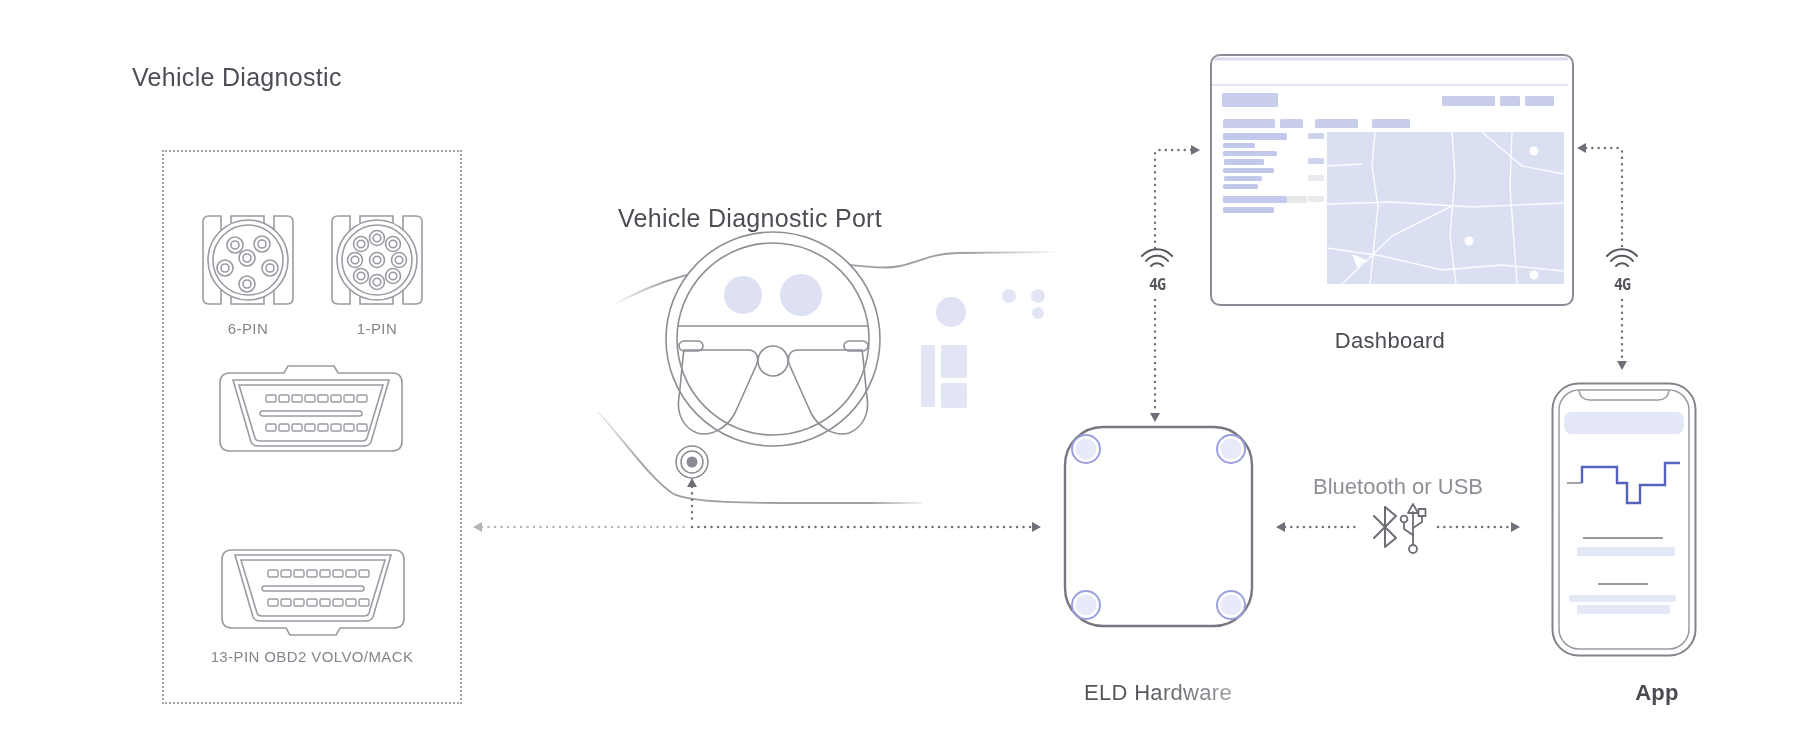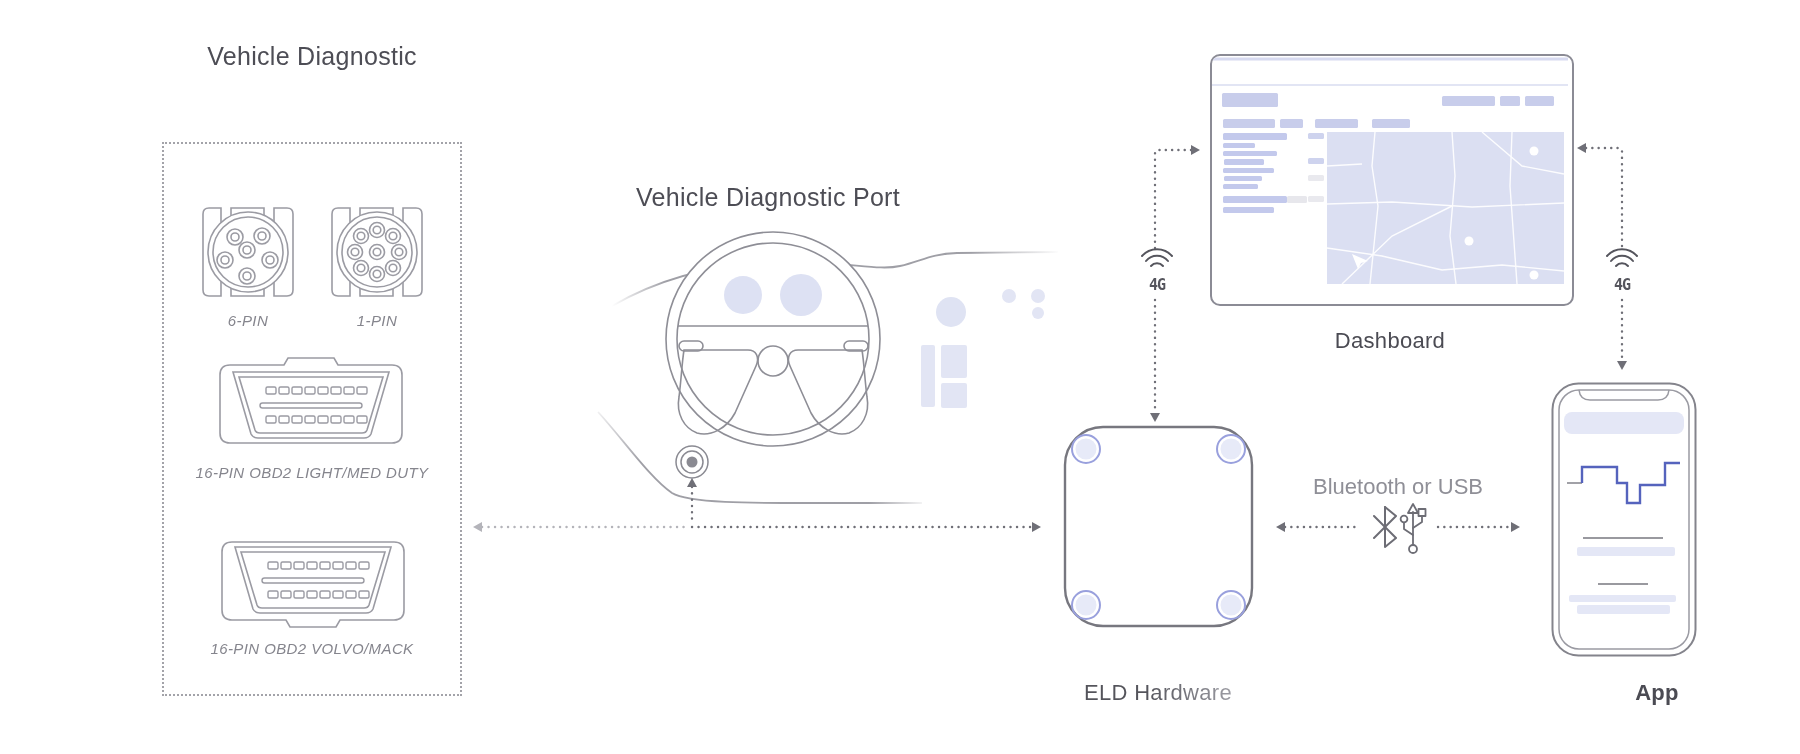--- a/index.html
+++ b/index.html
@@ -1,23 +1,23 @@
 <!DOCTYPE html>
 <html><head>
 <meta charset="utf-8">
 <style>
   html,body{margin:0;padding:0;background:#fff;}
   body{width:1800px;height:754px;position:relative;overflow:hidden;
        font-family:"Liberation Sans", sans-serif;}
   .abs{position:absolute;}
-  .title{color:#4d4d55;font-size:25px;font-weight:400;letter-spacing:.3px;text-align:center;}
+  .title{color:#4d4d55;font-size:25px;font-weight:400;letter-spacing:.3px;text-align:left;margin-top:21px;}
   .small-label{color:#85858d;font-size:15px;font-weight:400;letter-spacing:.4px;text-align:center;white-space:nowrap;}
   .big-label{color:#4b4b53;font-size:22px;font-weight:400;letter-spacing:.3px;text-align:center;}
   #port-types-title{left:132px;top:38px;width:360px;line-height:36px;font-size:25px;}
-  #port-types-box{left:162px;top:142px;width:296px;height:550px;border:2px dotted #a3a3a9;font-style:italic;}
+  #port-types-box{left:162px;top:150px;width:296px;height:550px;border:2px dotted #a3a3a9;}
   #vehicle-title{left:618px;top:183px;width:300px;}
   #dashboard-window{left:1210px;top:54px;width:360px;height:248px;border:2px solid #8b8b95;
       border-radius:10px;background:#fff;overflow:hidden;}
   #dashboard-label{left:1290px;top:328px;width:200px;}
   #eld-label{left:1038px;top:680px;width:240px;
       background:linear-gradient(90deg,#54545b 0%,#54545b 45%,#b9b9c0 95%);
       -webkit-background-clip:text;background-clip:text;color:transparent;}
   #app-label{left:1577px;top:680px;width:160px;font-weight:bold;}
   #bt-usb-label{left:1298px;top:474px;width:200px;color:#8f8f97;font-size:22px;text-align:center;}
   svg{display:block;}
@@ -219,21 +219,20 @@
           <rect x="69" y="60" width="10" height="7" rx="1.5"></rect>
         <rect x="82" y="60" width="10" height="7" rx="1.5"></rect>
           <rect x="95" y="60" width="10" height="7" rx="1.5"></rect>
         <rect x="108" y="60" width="10" height="7" rx="1.5"></rect>
           <rect x="121" y="60" width="10" height="7" rx="1.5"></rect>
         <rect x="134" y="60" width="10" height="7" rx="1.5"></rect>
           <rect x="147" y="60" width="10" height="7" rx="1.5"></rect>
       </g>
     </g>
   </svg>
-  <div class="abs small-label" style="left:-20px;top:320px;width:336px">16-PIN OBD2 LIGHT/MED DUTY</div>
 
   <svg class="abs" style="left:48px;top:390px" width="202" height="95" viewBox="0 0 202 95">
     <g fill="#fff" stroke="#9b9ba3" stroke-width="1.6">
       <path d="M 10 18 Q 10 8 20 8 H 182 Q 192 8 192 18 V 76 Q 192 86 182 86 H 128 L 124 93 H 78 L 74 86 H 20 Q 10 86 10 76 Z"></path>
       <path d="M 23 13 L 179 13 L 161 75 Q 159 79 154 79 H 48 Q 43 79 41 75 Z"></path>
       <path d="M 29 18 L 173 18 L 157 71 Q 156 74 152 74 H 50 Q 46 74 45 71 Z" fill="none"></path>
       <g stroke-width="1.4">
         <rect x="56" y="28" width="10" height="7" rx="1.5"></rect>
           <rect x="69" y="28" width="10" height="7" rx="1.5"></rect>
         <rect x="82" y="28" width="10" height="7" rx="1.5"></rect>
@@ -247,21 +246,21 @@
           <rect x="69" y="57" width="10" height="7" rx="1.5"></rect>
         <rect x="82" y="57" width="10" height="7" rx="1.5"></rect>
           <rect x="95" y="57" width="10" height="7" rx="1.5"></rect>
         <rect x="108" y="57" width="10" height="7" rx="1.5"></rect>
           <rect x="121" y="57" width="10" height="7" rx="1.5"></rect>
         <rect x="134" y="57" width="10" height="7" rx="1.5"></rect>
           <rect x="147" y="57" width="10" height="7" rx="1.5"></rect>
       </g>
     </g>
   </svg>
-  <div class="abs small-label" style="left:-20px;top:496px;width:336px">16-PIN OBD2 VOLVO/MACK</div>
+  <div class="abs small-label" style="left:-20px;top:496px;width:336px">13-PIN OBD2 VOLVO/MACK</div>
 </div>
 
 <div class="abs title" id="vehicle-title">Vehicle Diagnostic Port</div>
 
 <div class="abs" id="dashboard-window" style="z-index:2">
   <svg width="356" height="244" viewBox="0 0 356 244">
     <rect x="0" y="1.5" width="356" height="3" fill="#d7daf0"></rect>
     <line x1="0" y1="29" x2="356" y2="29" stroke="#d9dcf1" stroke-width="1.5"></line>
 
     <g fill="#c8cdeb">

